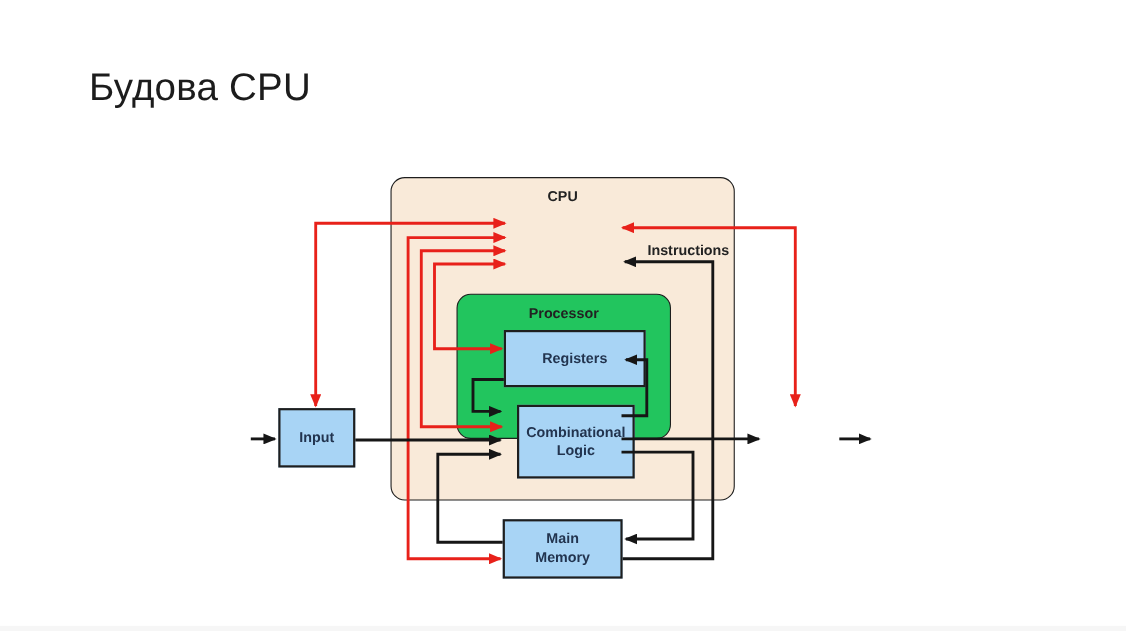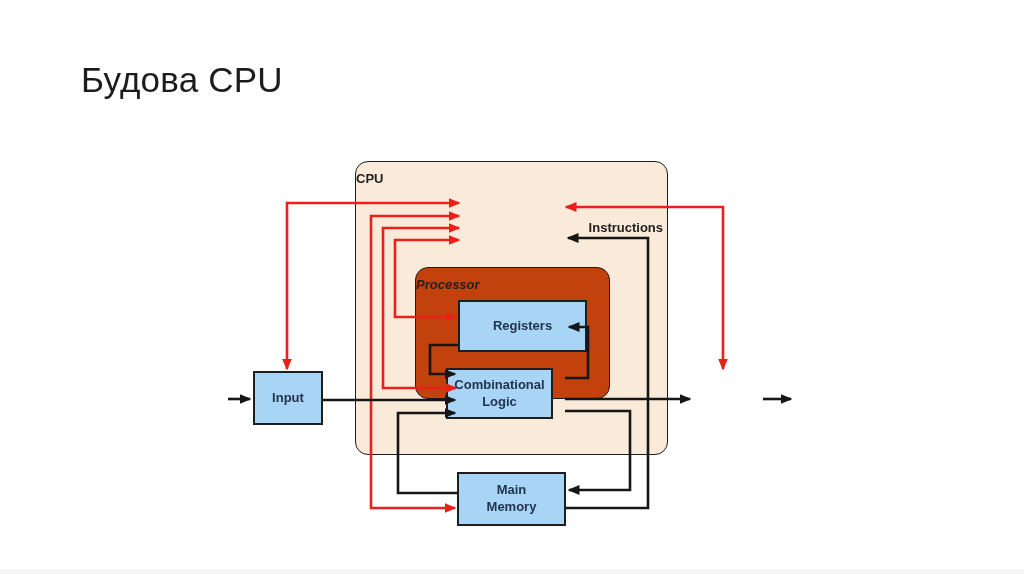--- a/index.html
+++ b/index.html
@@ -12,21 +12,21 @@
     position:absolute;left:81px;top:60px;margin:0;
     font-size:35px;font-weight:normal;letter-spacing:0.2px;
     color:var(--title-color,#1c1c1c);
   }
   .diagram{position:absolute;inset:0;}
   .region{
     position:absolute;border:1.7px solid var(--box-border,#1e1e1e);
     border-radius:13px;box-sizing:border-box;z-index:1;
   }
   .region-label{
-    position:absolute;top:9px;left:0;width:100%;text-align:left;
+    position:absolute;top:9px;left:0;width:100%;text-align:center;
     font-size:13px;font-weight:600;color:var(--region-label-color,#222222);
   }
   .node{
     position:absolute;border:2px solid var(--box-border,#1e1e1e);
     box-sizing:border-box;z-index:3;background:var(--box-fill,#a8d4f5);
     display:flex;align-items:center;justify-content:center;
   }
   .node-label{
     font-size:13px;font-weight:600;line-height:1.3;text-align:center;
     color:var(--node-label-color,#22344f);white-space:pre-line;
@@ -44,28 +44,28 @@
 <div class="slide" style="background: rgb(255, 255, 255);">
   <div class="viewport-edge"></div>
 
   <h1 class="title">Будова CPU</h1>
 
   <div class="diagram">
 
     <div class="region" style="left: 355px; top: 161px; width: 313px; height: 294px; background: rgb(249, 234, 217);">
       <div class="region-label">CPU</div>
     </div>
-    <div class="region" style="left: 415px; top: 267px; width: 195px; height: 132px; background: #c2410c; font-style: italic;">
+    <div class="region" style="left: 415px; top: 267px; width: 195px; height: 132px; background: #22c55e;">
       <div class="region-label">Processor</div>
     </div>
 
     <div class="node" style="left: 458px; top: 300px; width: 129px; height: 52px;">
       <span class="node-label">Registers</span>
     </div>
-    <div class="node" style="left: 446px; top: 368px; width: 107px; height: 51px;">
+    <div class="node" style="left: 470px; top: 368px; width: 107px; height: 67px;">
       <span class="node-label">Combinational
 Logic</span>
     </div>
     <div class="node" style="left: 457px; top: 472px; width: 109px; height: 54px;">
       <span class="node-label">Main
 Memory</span>
     </div>
     <div class="node" style="left: 253px; top: 371px; width: 70px; height: 54px;">
       <span class="node-label">Input</span>
     </div>

